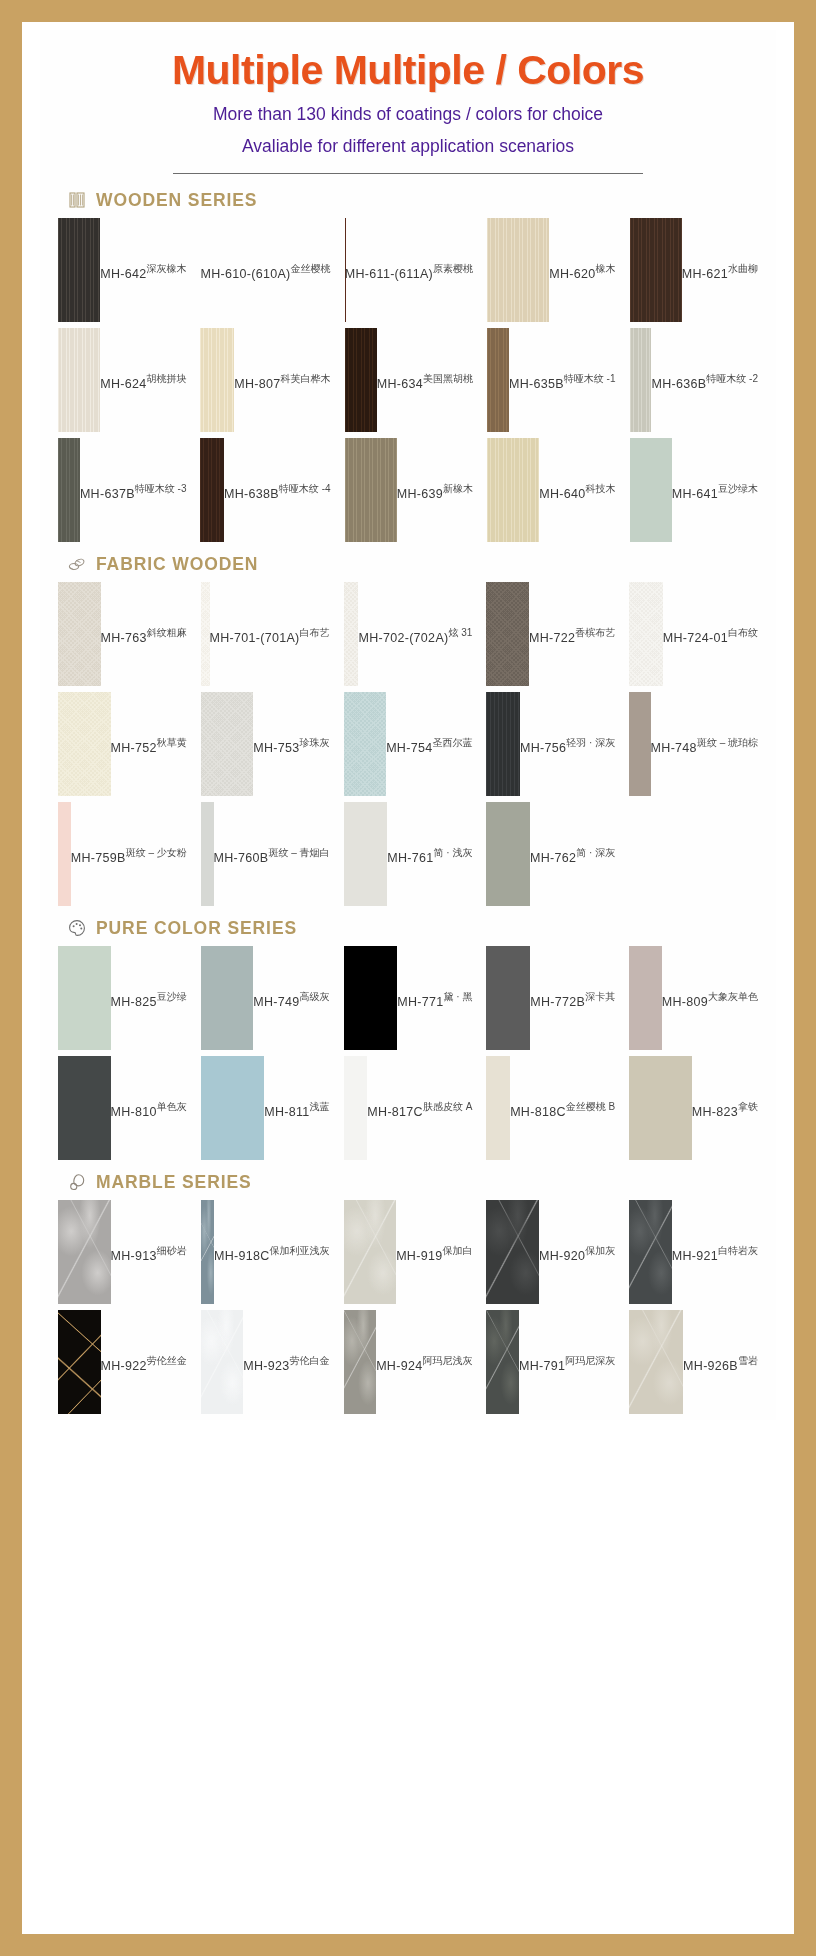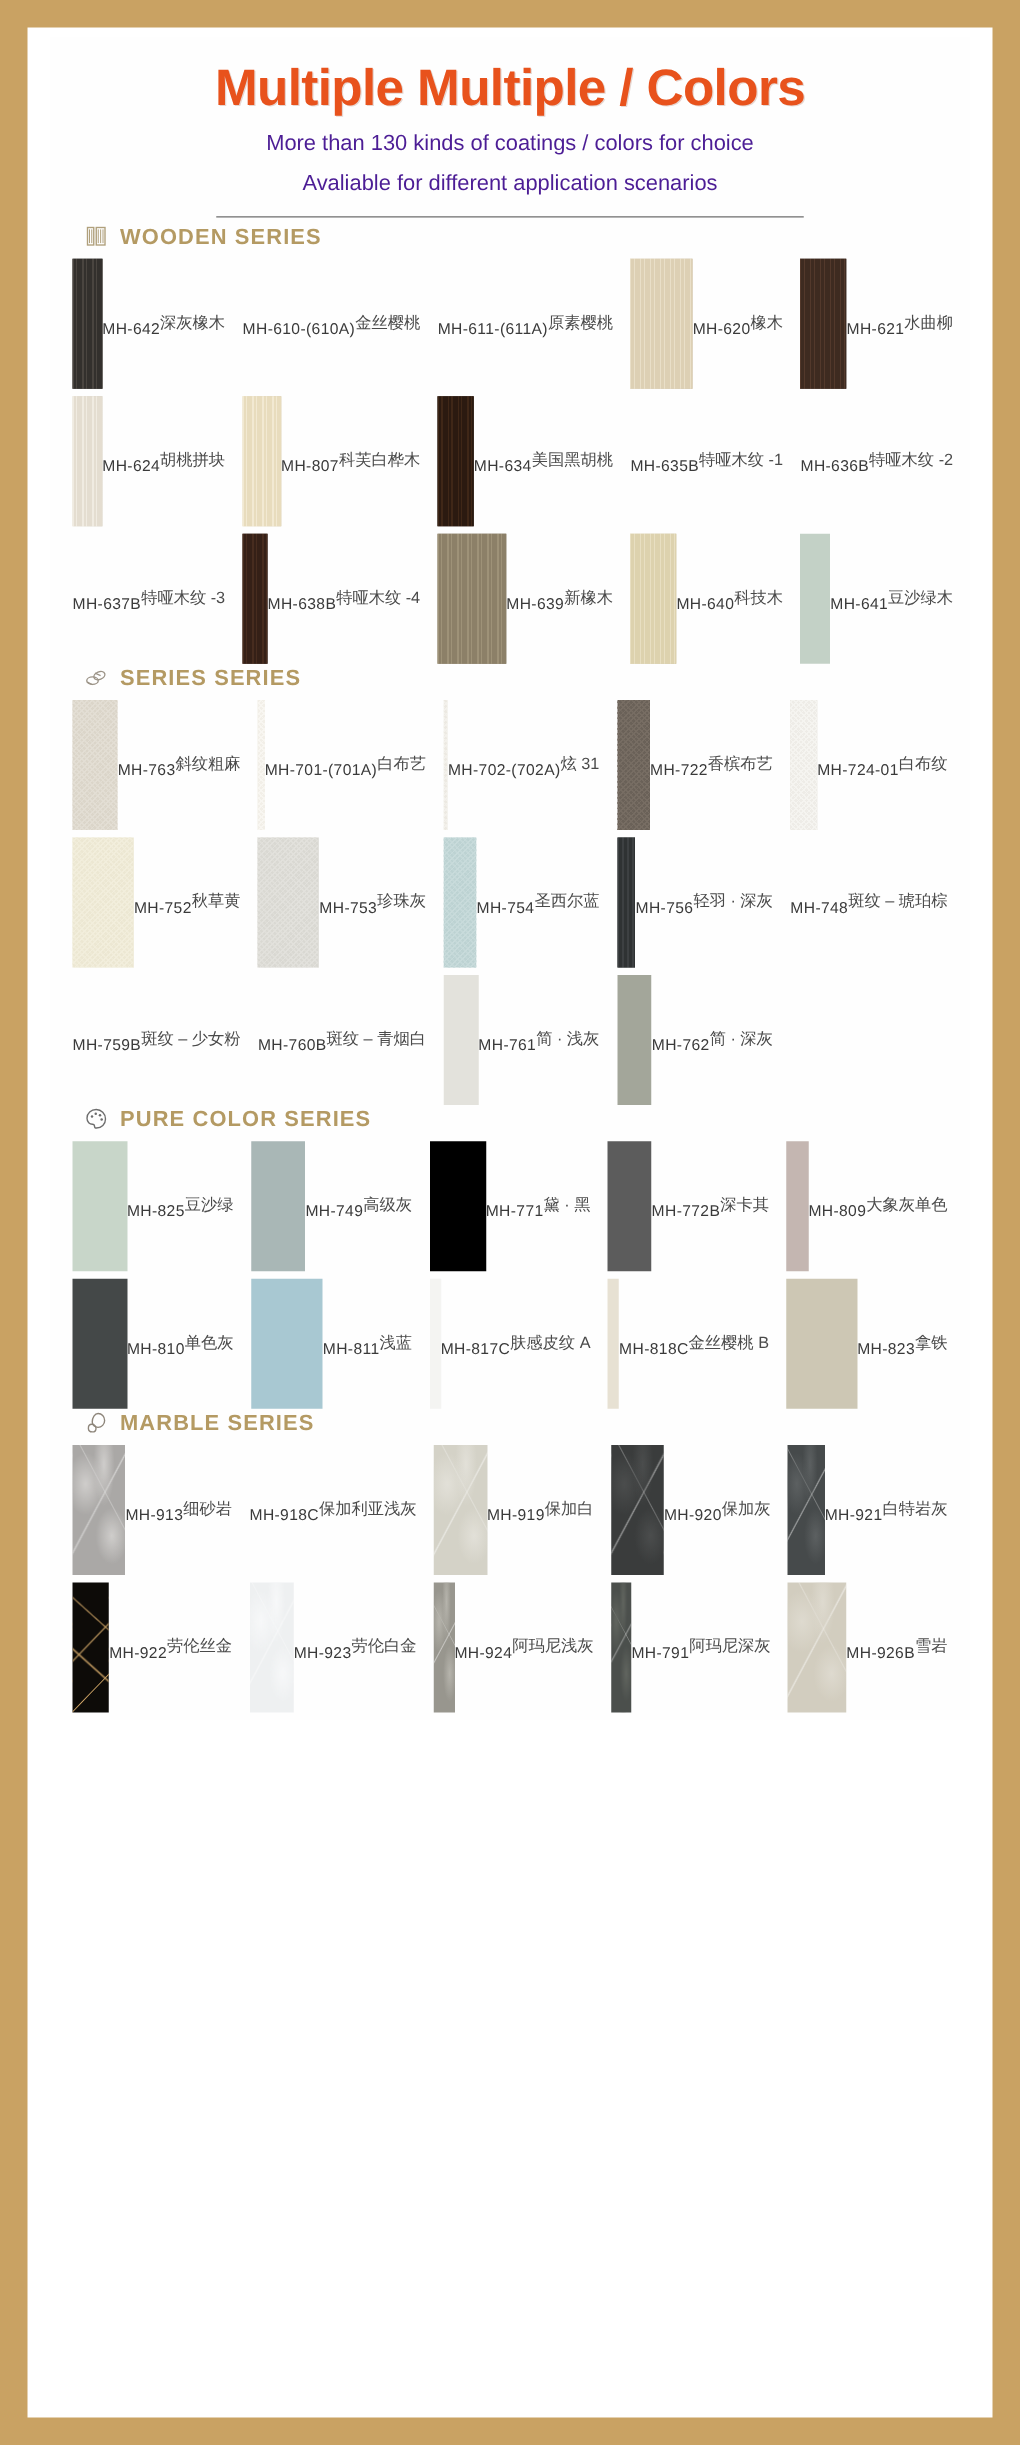--- a/index.html
+++ b/index.html
@@ -46,21 +46,21 @@
     height: 1px;
     background: #6d6d6d;
     margin: 14px auto 0 auto;
   }
 
   
   .sec-head {
     display: flex;
     align-items: flex-start;
     gap: 9px;
-    margin: 1px 0 7px 14px;
+    margin: 12px 0 7px 14px;
   }
   .sec-head .ico {
     width: 21px; height: 21px;
     display: flex; align-items: center; justify-content: center;
     flex: 0 0 auto;
   }
   .sec-head .ico svg { display: block; }
   .sec-head .t {
     color: #b49a63;
     font-size: 17.5px;
@@ -85,21 +85,21 @@
   .code {
     margin-top: 9px;
     font-size: 12.5px;
     color: #3a3a3a;
     letter-spacing: 0.3px;
     white-space: nowrap;
   }
   .cn {
     margin-top: 3px;
     margin-bottom: 4px;
-    font-size: 13px;
+    font-size: 10px;
     color: #4a4a4a;
     white-space: nowrap;
   }
 </style>
 </head>
 <body>
 
 <div class="page">
   <div class="inner">
 
@@ -200,21 +200,21 @@
           </div>
         </div>
         <div class="sec-head">
           <span class="ico">
             <svg width="20" height="20" viewBox="0 0 20 20">
               <ellipse cx="7" cy="12.5" rx="4.6" ry="3" fill="none" stroke="#9b9387" stroke-width="1.1"></ellipse>
               <ellipse cx="12.5" cy="8.5" rx="4.6" ry="3" fill="none" stroke="#9b9387" stroke-width="1.1" transform="rotate(-22 12.5 8.5)"></ellipse>
               <path d="M3 13.6l4 2.2M9 6.5l4.5 2" stroke="#9b9387" stroke-width=".9"></path>
             </svg>
           </span>
-          <span class="t">SERIES SERIES</span>
+          <span class="t">FABRIC WOODEN</span>
         </div>
         <div class="grid">
           <div class="cell">
             <div class="chip" style="background:#dbd5c9;background-image:repeating-linear-gradient(45deg,#e3ded4 0px,#e3ded4 1px, transparent 1px, transparent 3px),repeating-linear-gradient(-45deg,#e3ded4 0px,#e3ded4 1px, transparent 1px, transparent 3px);"></div>
             <div class="code">MH-763</div>
             <div class="cn">斜纹粗麻</div>
           </div>
           <div class="cell">
             <div class="chip" style="background:#f2efe8;background-image:repeating-linear-gradient(45deg,#f8f6f1 0px,#f8f6f1 1px, transparent 1px, transparent 3px),repeating-linear-gradient(-45deg,#f8f6f1 0px,#f8f6f1 1px, transparent 1px, transparent 3px);"></div>
             <div class="code">MH-701-(701A)</div>

